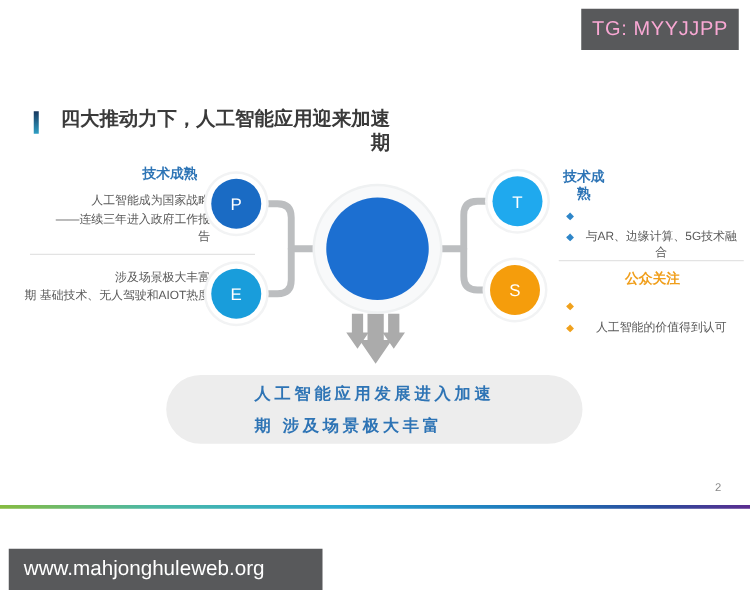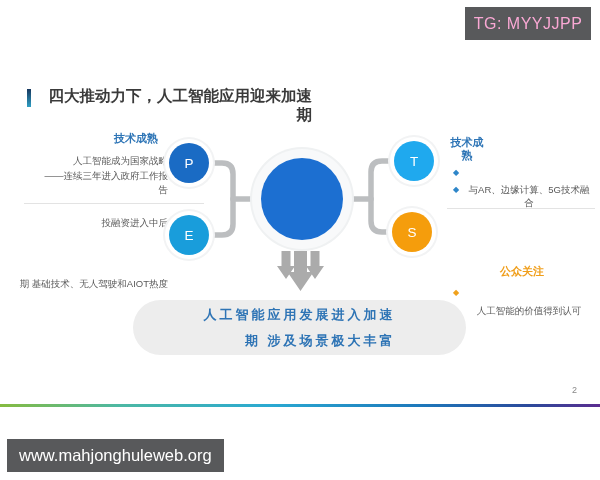--- a/index.html
+++ b/index.html
@@ -25,29 +25,29 @@
   }
   .slide-title{
     left:36px;top:86px;width:276px;
     font-size:15.5px;font-weight:bold;color:#3a3a3a;line-height:19px;text-align:right;
   }
 
   
   .lsec{left:14px;width:154px;text-align:right;}
   .lsec-header{font-size:11px;font-weight:bold;color:#2e75b6;padding-right:10px;}
   .lsec-body{font-size:9.5px;color:#595959;line-height:14.5px;white-space:pre-line;margin-top:8px;}
-  .lline{font-size:9.5px;color:#595959;line-height:14px;margin-top:47px;}
+  .lline{font-size:9.5px;color:#595959;line-height:14px;}
   .lline.left{text-align:left;}
   .divider{height:0;border-top:1px solid #e3e3e3;}
 
   
   .rsec{left:447px;width:150px;text-align:center;}
   .rsec-header{font-size:11px;font-weight:bold;line-height:13px;}
   .rsec-header.blue{color:#2e75b6;width:40px;}
-  .rsec-header.orange{color:#f09e1a;margin-top:48px;}
+  .rsec-header.orange{color:#f09e1a;}
   .bullet{display:flex;margin-bottom:4px;}
   .bullet .diamond{font-size:8px;line-height:13px;width:18px;flex:0 0 18px;}
   .diamond.blue{color:#2e86c9;}
   .diamond.orange{color:#f0a11c;}
   .bullet .btext{font-size:9.5px;color:#595959;line-height:13px;width:128px;}
 
   
   .node{
     border-radius:50%;display:flex;align-items:center;justify-content:center;
     color:#fff;font-size:13.5px;
@@ -64,35 +64,35 @@
     box-shadow:0 0 0 9px #f8f9fa,0 0 0 11px #eff1f2;
     z-index:2;
   }
 
   .diagram-svg{left:0;top:0;z-index:1;pointer-events:none;}
 
   
   .pill{
     left:133px;top:300px;width:333px;height:55px;border-radius:28px;
     background:#ededed;
-    display:flex;align-items:center;justify-content:center;text-align:right;
+    display:flex;align-items:center;justify-content:center;text-align:left;
   }
   .pill-text{
     font-size:13px;font-weight:bold;color:#2e74b5;
     letter-spacing:3px;line-height:26px;white-space:pre-line;
   }
 
   
   .gradient-bar{
     left:0;top:404px;width:600px;height:3px;
     background:linear-gradient(90deg,#86bb40 0%,#4cb8a4 20%,#2aa9d2 45%,#1d78bb 70%,#2b4a9b 88%,#5b2d90 100%);
   }
   .page-number{left:572px;top:385px;font-size:9px;color:#888;}
   .site-badge{
-    left:7px;top:439px;width:217px;height:33px;
+    left:7px;top:439px;width:251px;height:33px;
     background:#58595b;color:#fff;font-size:16.5px;
     display:flex;align-items:center;padding-left:12px;box-sizing:border-box;
   }
 </style>
 </head>
 <body>
 
 <div class="abs tg-badge">TG: MYYJJPP</div>
 
 <div class="abs title-bar"></div>
@@ -101,21 +101,21 @@
 <div class="abs lsec" style="top:131px">
   <div class="lsec-header">技术成熟</div>
   <div class="lsec-body">人工智能成为国家战略
 ——连续三年进入政府工作报
 告</div>
 </div>
 
 <div class="abs divider" style="left:24px;top:203px;width:180px"></div>
 
 <div class="abs lsec" style="top:212px">
-  <div class="lline" style="margin-top:4px">投融资进入中后</div>
+  <div class="lline" style="margin-top:4px">涉及场景极大丰富</div>
   <div class="lline">期 基础技术、无人驾驶和AIOT热度</div>
 </div>
 
 <div class="abs rsec" style="top:136px">
   <div class="rsec-header blue">技术成熟</div>
   <div style="margin-top:4px">
     <div class="bullet">
       <span class="diamond blue">◆</span>
     </div>
     <div class="bullet">

